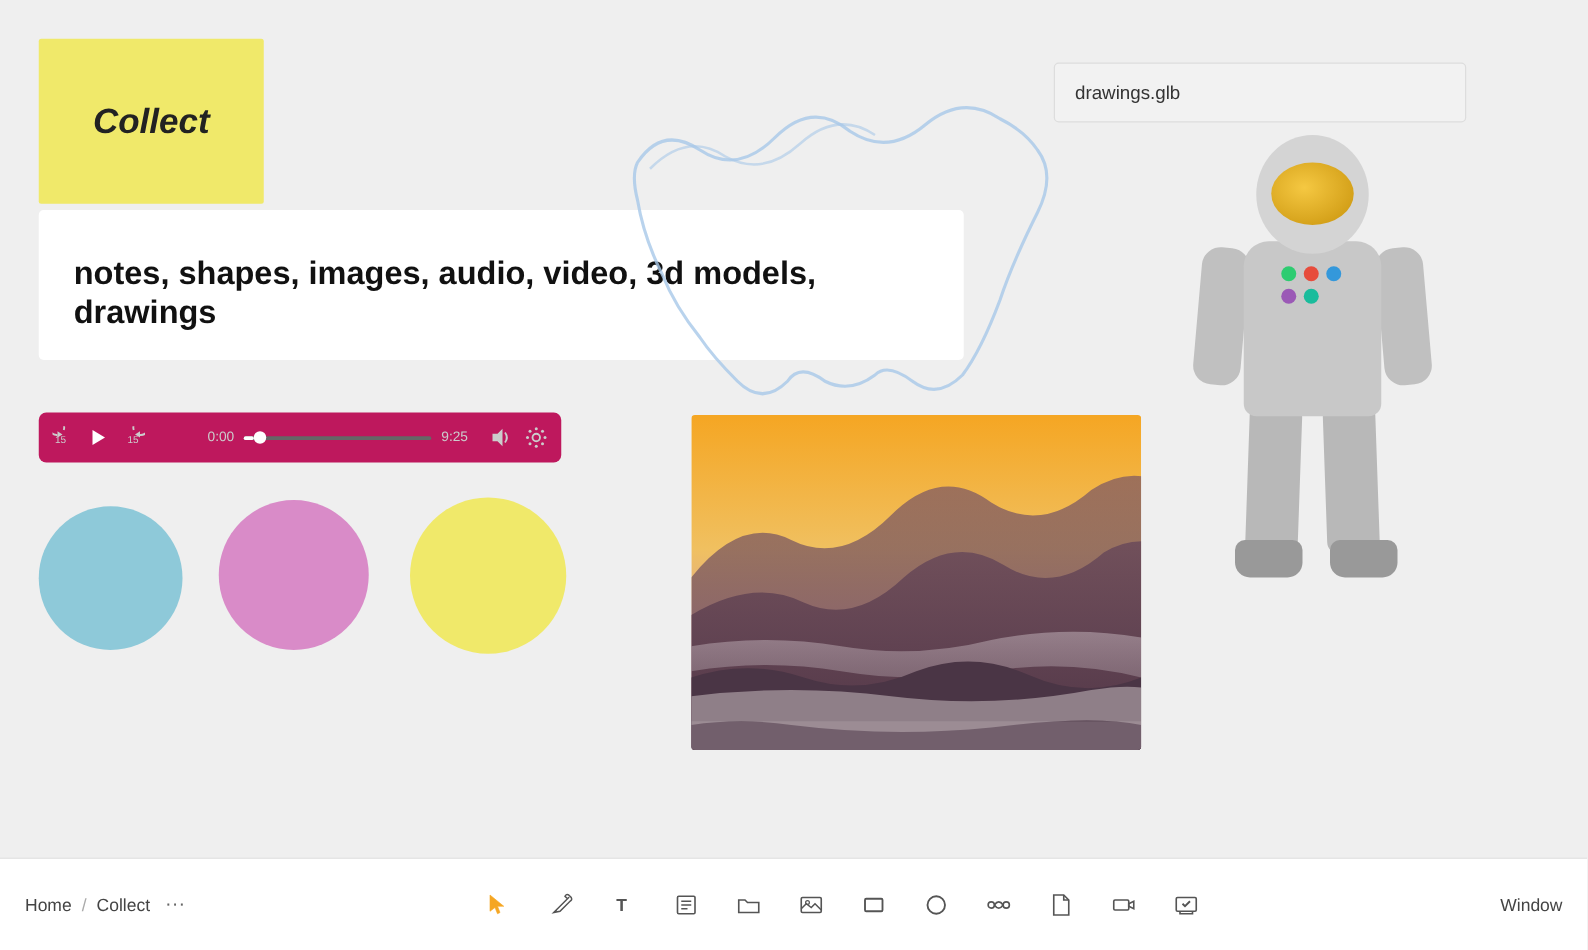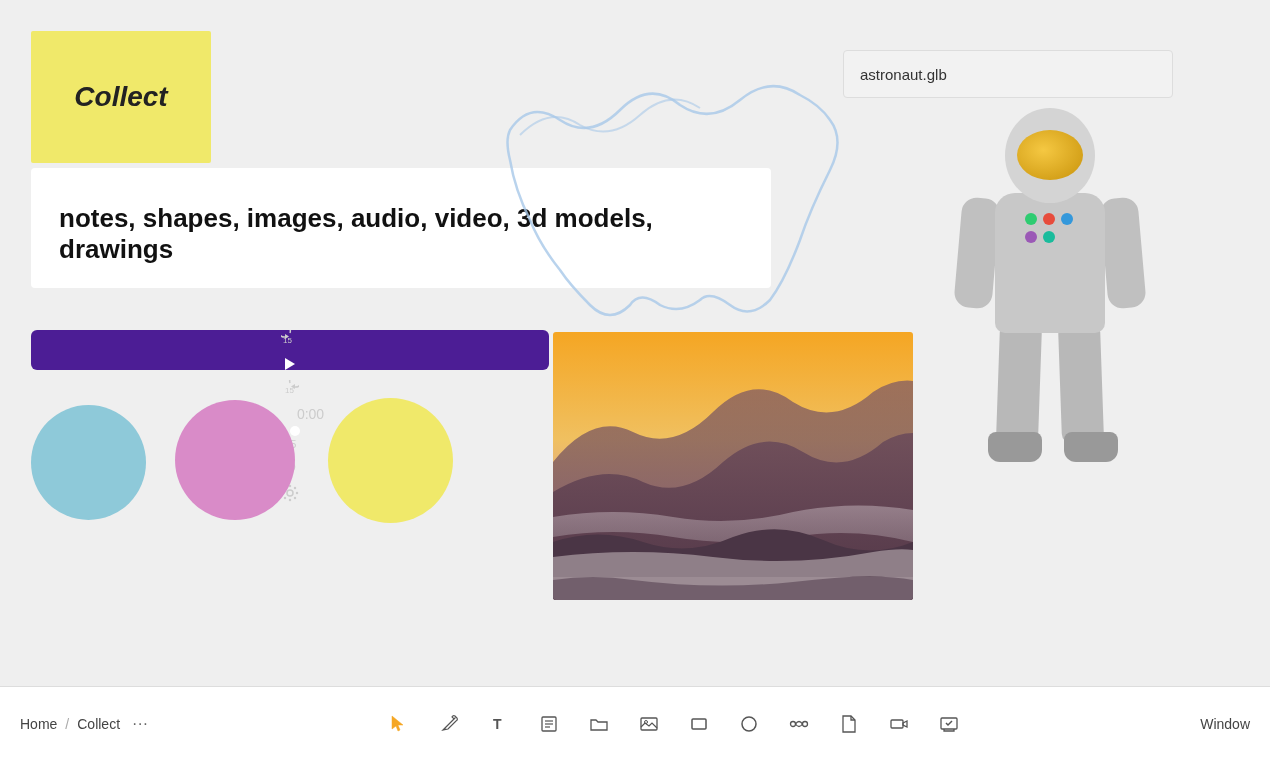--- a/index.html
+++ b/index.html
@@ -204,43 +204,42 @@
       width: 12px;
       height: 12px;
       border-radius: 50%;
     }
 
     
     .audio-player {
       position: absolute;
       top: 330px;
       left: 31px;
-      width: 518px;
+      width: 418px;
       height: 40px;
-      background: #4c1d95;
+      background: #be185d;
       border-radius: 6px;
       display: flex;
       align-items: center;
       padding: 0 10px;
       gap: 8px;
-      flex-direction: column;
     }
     .audio-btn {
       color: #fff;
       font-size: 12px;
       cursor: pointer;
       display: flex;
       align-items: center;
       justify-content: center;
       width: 20px;
       height: 20px;
     }
     .audio-time {
       color: #ccc;
-      font-size: 14px;
+      font-size: 11px;
       min-width: 30px;
       padding-left: 41px;
     }
     .audio-progress-bar {
       flex: 1;
       height: 3px;
       background: #666;
       border-radius: 2px;
       position: relative;
     }
@@ -382,21 +381,21 @@
   <div class="text-card">
     <span class="text-card-content">notes, shapes, images, audio, video, 3d models, drawings</span>
   </div>
 
   <svg class="drawing-svg" viewBox="0 0 360 280" fill="none" xmlns="http://www.w3.org/2000/svg">
     <path d="M 20 80 Q 40 50 70 70 Q 100 90 130 60 Q 160 30 190 55 Q 220 75 250 50 Q 280 25 310 45 Q 330 55 340 70 Q 355 90 340 120 Q 320 160 310 190 Q 295 230 280 250 Q 260 270 240 255 Q 220 240 210 250 Q 190 265 170 255 Q 150 240 140 255 Q 120 275 100 255 Q 80 235 70 220 Q 50 195 40 170 Q 25 140 20 110 Q 15 90 20 80 Z" stroke="#a8c8e8" stroke-width="2.5" fill="none" opacity="0.8"></path>
     <path d="M 30 85 Q 60 55 90 75 Q 120 92 150 65 Q 180 38 210 58" stroke="#a8c8e8" stroke-width="2" fill="none" opacity="0.6"></path>
   </svg>
 
   <div class="glb-card">
-    <span class="glb-card-text">astronaut.glb</span>
+    <span class="glb-card-text">drawings.glb</span>
   </div>
 
   <div class="astronaut-figure">
     <div class="astronaut-body">
 
       <div class="leg-left"></div>
       <div class="leg-right"></div>
 
       <div class="boot-left"></div>
       <div class="boot-right"></div>

